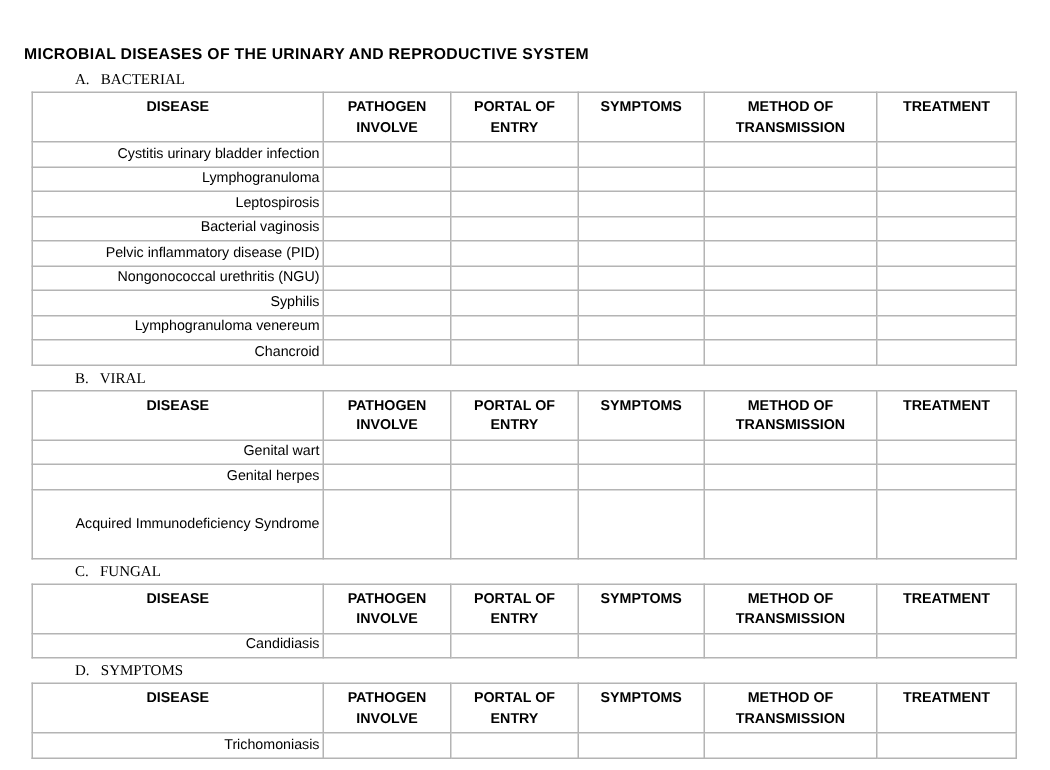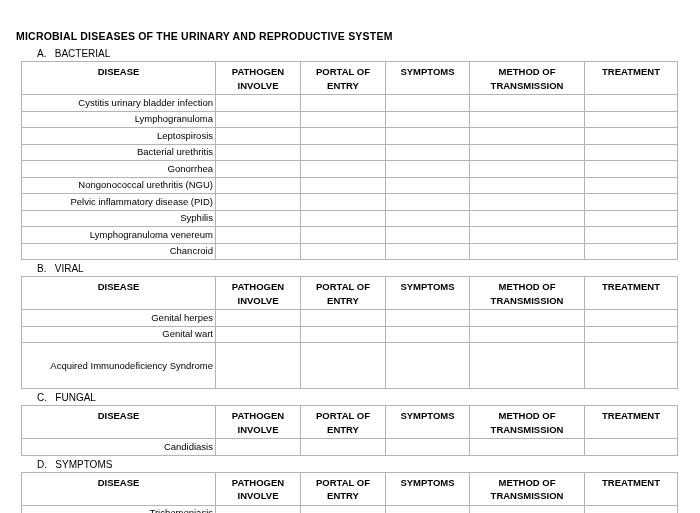--- a/index.html
+++ b/index.html
@@ -24,23 +24,24 @@
   .doc-title {
     font-size: 10.5px;
     font-weight: bold;
     letter-spacing: 0.02em;
     margin: 0 0 4px 16px;
     line-height: 13px;
   }
   .section-label {
     font-size: 10px;
     font-weight: normal;
-    margin: 0 0 1px 37px;
+    margin: 0 0 1px 50px;
     line-height: 13px;
     white-space: pre;
+    font-family: Liberation Serif, serif;
   }
   table.dz {
     border-collapse: collapse;
     table-layout: fixed;
     margin: 0 0 2px 21px;
     width: 656px;
     border: 1px solid #7a7a7a;
   }
   table.dz th, table.dz td {
     border: 1px solid #b4b4b4;
@@ -128,45 +129,37 @@
       </tr>
       <tr>
         <td class="disease-cell">Leptospirosis</td>
         <td class="blank-cell"></td>
         <td class="blank-cell"></td>
         <td class="blank-cell"></td>
         <td class="blank-cell"></td>
         <td class="blank-cell"></td>
       </tr>
       <tr>
-        <td class="disease-cell">Bacterial urethritis</td>
-        <td class="blank-cell"></td>
-        <td class="blank-cell"></td>
-        <td class="blank-cell"></td>
-        <td class="blank-cell"></td>
-        <td class="blank-cell"></td>
-      </tr>
-      <tr>
-        <td class="disease-cell">Gonorrhea</td>
+        <td class="disease-cell">Bacterial vaginosis</td>
+        <td class="blank-cell"></td>
+        <td class="blank-cell"></td>
+        <td class="blank-cell"></td>
+        <td class="blank-cell"></td>
+        <td class="blank-cell"></td>
+      </tr>
+      <tr>
+        <td class="disease-cell">Pelvic inflammatory disease (PID)</td>
         <td class="blank-cell"></td>
         <td class="blank-cell"></td>
         <td class="blank-cell"></td>
         <td class="blank-cell"></td>
         <td class="blank-cell"></td>
       </tr>
       <tr>
         <td class="disease-cell">Nongonococcal urethritis (NGU)</td>
-        <td class="blank-cell"></td>
-        <td class="blank-cell"></td>
-        <td class="blank-cell"></td>
-        <td class="blank-cell"></td>
-        <td class="blank-cell"></td>
-      </tr>
-      <tr>
-        <td class="disease-cell">Pelvic inflammatory disease (PID)</td>
         <td class="blank-cell"></td>
         <td class="blank-cell"></td>
         <td class="blank-cell"></td>
         <td class="blank-cell"></td>
         <td class="blank-cell"></td>
       </tr>
       <tr>
         <td class="disease-cell">Syphilis</td>
         <td class="blank-cell"></td>
         <td class="blank-cell"></td>
@@ -208,29 +201,29 @@
         <th>DISEASE</th>
         <th><span>PATHOGEN</span><br><span>INVOLVE</span></th>
         <th><span>PORTAL OF</span><br><span>ENTRY</span></th>
         <th>SYMPTOMS</th>
         <th><span>METHOD OF</span><br><span>TRANSMISSION</span></th>
         <th>TREATMENT</th>
       </tr>
     </thead>
     <tbody>
       <tr>
+        <td class="disease-cell">Genital wart</td>
+        <td class="blank-cell"></td>
+        <td class="blank-cell"></td>
+        <td class="blank-cell"></td>
+        <td class="blank-cell"></td>
+        <td class="blank-cell"></td>
+      </tr>
+      <tr>
         <td class="disease-cell">Genital herpes</td>
-        <td class="blank-cell"></td>
-        <td class="blank-cell"></td>
-        <td class="blank-cell"></td>
-        <td class="blank-cell"></td>
-        <td class="blank-cell"></td>
-      </tr>
-      <tr>
-        <td class="disease-cell">Genital wart</td>
         <td class="blank-cell"></td>
         <td class="blank-cell"></td>
         <td class="blank-cell"></td>
         <td class="blank-cell"></td>
         <td class="blank-cell"></td>
       </tr>
       <tr>
         <td class="disease-cell two-line">Acquired Immunodeficiency Syndrome</td>
         <td class="blank-cell"></td>
         <td class="blank-cell"></td>

